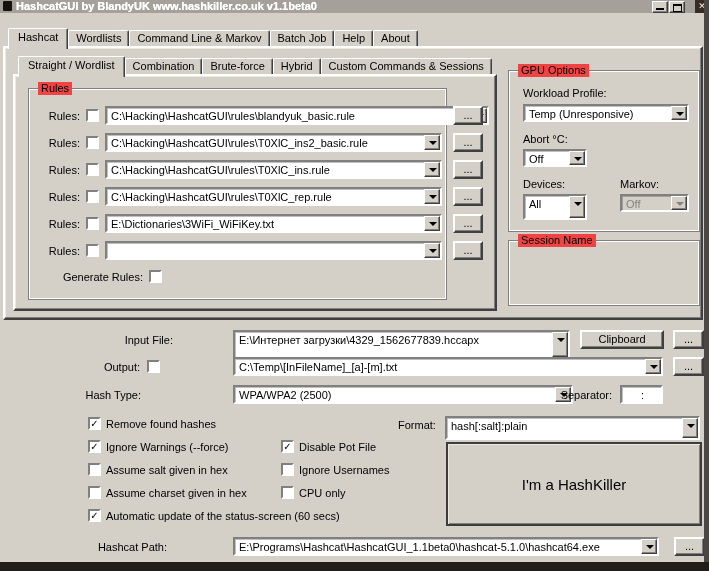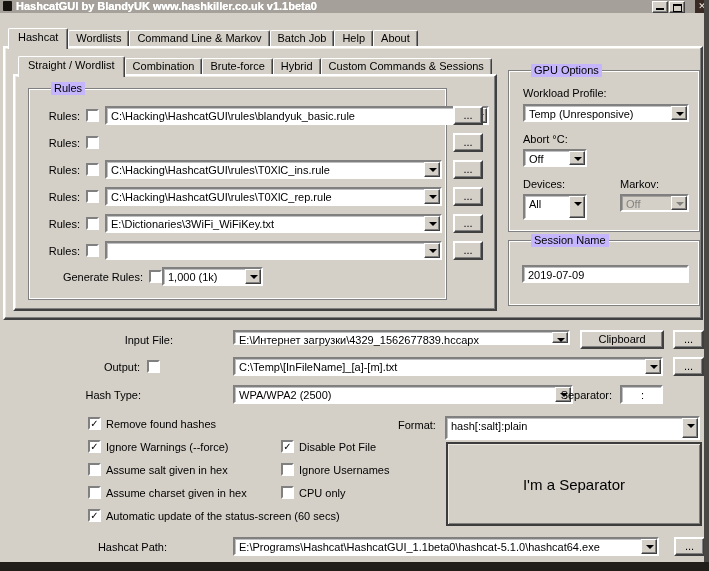--- a/index.html
+++ b/index.html
@@ -26,21 +26,21 @@
   .noarrow .field-text{right:2px}
   .combo-btn{position:absolute;right:0;top:0;bottom:0;width:16px;background:#d4d0c8;border:1px solid;border-color:#fff #404040 #404040 #fff;box-shadow:inset -1px -1px 0 #808080}
   .tri{position:absolute;left:4px;top:5px;width:0;height:0;border:4px solid transparent;border-top:4px solid #000;border-bottom:none}
   .disabled{background:#d4d0c8}
   .disabled .field-text{color:#83837e}
   .disabled .tri{border-top-color:#83837e}
   .checkbox{width:13px;height:13px;background:#fff;border:2px solid;border-color:#808080 #fff #fff #808080;font-size:10px;font-weight:bold;line-height:9px;text-align:center;color:#000;overflow:visible}
 
   
   .group{border:1px solid #808080;box-shadow:inset 0 0 0 1px #fff}
-  .group-label{position:absolute;top:-7px;left:22px;background:#c4b5fd;padding:0 3px;line-height:13px;white-space:nowrap}
+  .group-label{position:absolute;top:-7px;left:9px;background:#ef4444;padding:0 3px;line-height:13px;white-space:nowrap}
 
   
   .tabs{position:absolute;display:flex;align-items:flex-start;z-index:5}
   .tab{height:16px;line-height:15px;margin-top:2px;padding:0 7px;background:#d4d0c8;border:1px solid;border-color:#fff #404040 #d4d0c8 #fff;border-bottom:none;border-top-left-radius:2px;border-top-right-radius:2px;box-shadow:inset -1px 0 0 #808080;white-space:nowrap}
   .tab.sel{height:21px;line-height:17px;margin-top:0;padding:0 9px;position:relative;z-index:6}
 
   .bigbtn{background:#d4d0c8;border:2px solid #3c3c3c;box-shadow:inset 1px 1px 0 #ece9e2,inset -1px -1px 0 #808080;text-align:center;font-size:15px;color:#000}
   .strip-right{position:absolute;left:704px;top:0;width:5px;height:571px;background:#4a4745}
   .strip-bottom{position:absolute;left:0;top:562px;width:709px;height:9px;background:#211e1a}
 </style>
@@ -93,20 +93,26 @@
       <span class="combo-btn">
           <span class="tri"></span>
         </span>
     </div>
     <button class="btn abs" style="left:453px;top:0;width:30px;height:19px">...</button>
   </div>
 
   <div class="abs" style="left:0;top:133px;width:709px;height:19px">
     <span class="lbl r abs" style="left:40px;top:4px;width:40px">Rules:</span>
     <span class="checkbox abs" style="left:86px;top:3px"></span>
+    <div class="field abs" style="left:105px;top:0;width:337px;height:19px">
+      <span class="field-text">C:\Hacking\HashcatGUI\rules\T0XlC_ins2_basic.rule</span>
+      <span class="combo-btn">
+          <span class="tri"></span>
+        </span>
+    </div>
     <button class="btn abs" style="left:453px;top:0;width:30px;height:19px">...</button>
   </div>
 
   <div class="abs" style="left:0;top:160px;width:709px;height:19px">
     <span class="lbl r abs" style="left:40px;top:4px;width:40px">Rules:</span>
     <span class="checkbox abs" style="left:86px;top:3px"></span>
     <div class="field abs" style="left:105px;top:0;width:337px;height:19px">
       <span class="field-text">C:\Hacking\HashcatGUI\rules\T0XlC_ins.rule</span>
       <span class="combo-btn">
           <span class="tri"></span>
@@ -147,26 +153,20 @@
       <span class="combo-btn">
           <span class="tri"></span>
         </span>
     </div>
     <button class="btn abs" style="left:453px;top:0;width:30px;height:19px">...</button>
   </div>
 
   <div class="abs" style="left:0;top:267px;width:500px;height:19px">
     <span class="lbl r abs" style="left:40px;top:4px;width:103px">Generate Rules:</span>
     <span class="checkbox abs" style="left:149px;top:3px"></span>
-    <div class="field abs" style="left:162px;top:0;width:101px;height:19px">
-      <span class="field-text">1,000 (1k)</span>
-      <span class="combo-btn">
-          <span class="tri"></span>
-        </span>
-    </div>
   </div>
 
   <div class="group abs" style="left:508px;top:70px;width:192px;height:162px">
     <span class="group-label">GPU Options</span>
     <span class="lbl abs" style="left:14px;top:16px">Workload Profile:</span>
     <div class="field abs" style="left:14px;top:33px;width:166px;height:18px">
       <span class="field-text">Temp (Unresponsive)</span>
       <span class="combo-btn">
           <span class="tri"></span>
         </span>
@@ -189,28 +189,25 @@
     <div class="field disabled abs" style="left:111px;top:123px;width:69px;height:18px">
       <span class="field-text">Off</span>
       <span class="combo-btn">
           <span class="tri"></span>
         </span>
     </div>
   </div>
 
   <div class="group abs" style="left:508px;top:240px;width:192px;height:66px">
     <span class="group-label">Session Name</span>
-    <div class="field noarrow abs" style="left:13px;top:24px;width:167px;height:18px">
-      <span class="field-text">2019-07-09</span>
-    </div>
   </div>
 
   <div class="abs" style="left:0;top:330px;width:709px;height:19px">
     <span class="lbl r abs" style="left:60px;top:4px;width:113px">Input File:</span>
-    <div class="field abs" style="left:233px;top:0;width:337px;height:15px">
+    <div class="field abs" style="left:233px;top:0;width:337px;height:29px">
       <span class="field-text">E:\Интернет загрузки\4329_1562677839.hccapx</span>
       <span class="combo-btn">
           <span class="tri"></span>
         </span>
     </div>
     <button class="btn abs" style="left:580px;top:0;width:84px;height:19px">Clipboard</button>
     <button class="btn abs" style="left:673px;top:0;width:31px;height:19px">...</button>
   </div>
 
   <div class="abs" style="left:0;top:357px;width:671px;height:19px">
@@ -258,21 +255,21 @@
   <span class="lbl abs" style="left:299px;top:487px">CPU only</span>
 
   <span class="lbl abs" style="left:398px;top:419px">Format:</span>
   <div class="field abs" style="left:445px;top:416px;width:255px;height:24px">
     <span class="field-text">hash[:salt]:plain</span>
     <span class="combo-btn">
         <span class="tri"></span>
       </span>
   </div>
 
-  <button class="bigbtn abs" style="left:446px;top:442px;width:256px;height:84px">I'm a Separator</button>
+  <button class="bigbtn abs" style="left:446px;top:442px;width:256px;height:84px">I'm a HashKiller</button>
 
   <div class="abs" style="left:0;top:537px;width:709px;height:19px">
     <span class="lbl r abs" style="left:60px;top:4px;width:107px">Hashcat Path:</span>
     <div class="field abs" style="left:233px;top:0;width:426px;height:19px">
       <span class="field-text">E:\Programs\Hashcat\HashcatGUI_1.1beta0\hashcat-5.1.0\hashcat64.exe</span>
       <span class="combo-btn">
           <span class="tri"></span>
         </span>
     </div>
     <button class="btn abs" style="left:674px;top:0;width:31px;height:19px">...</button>

